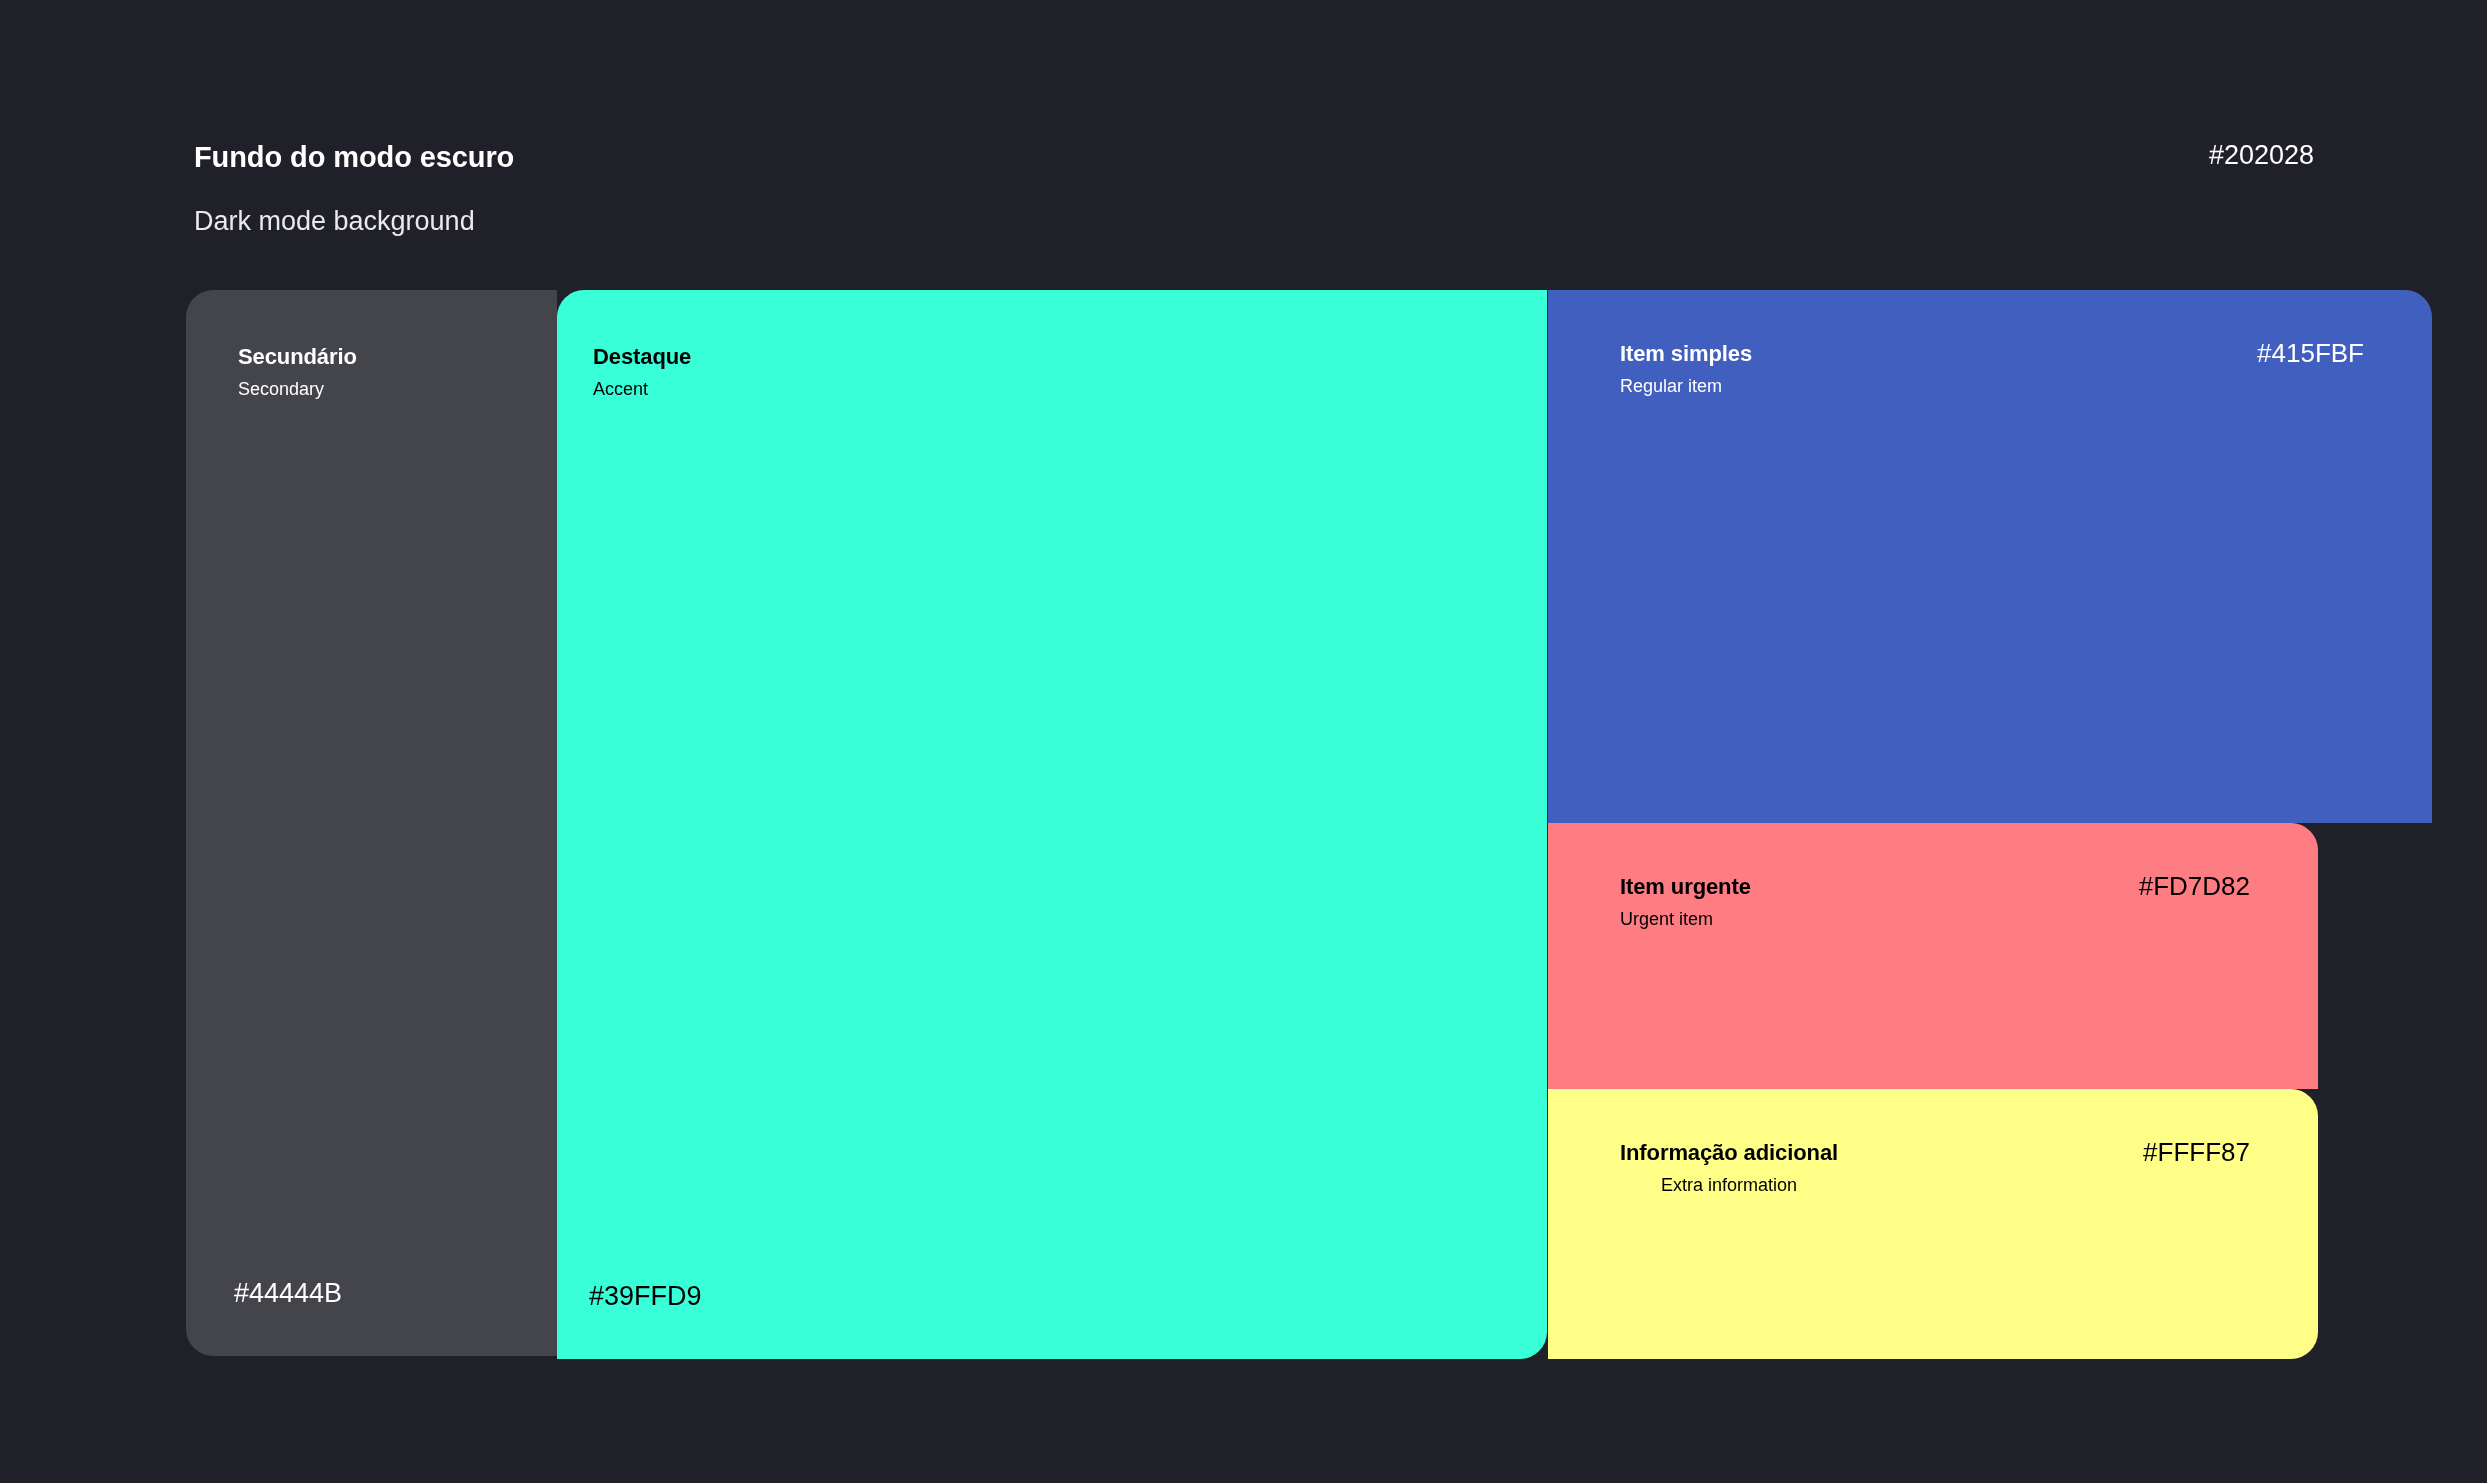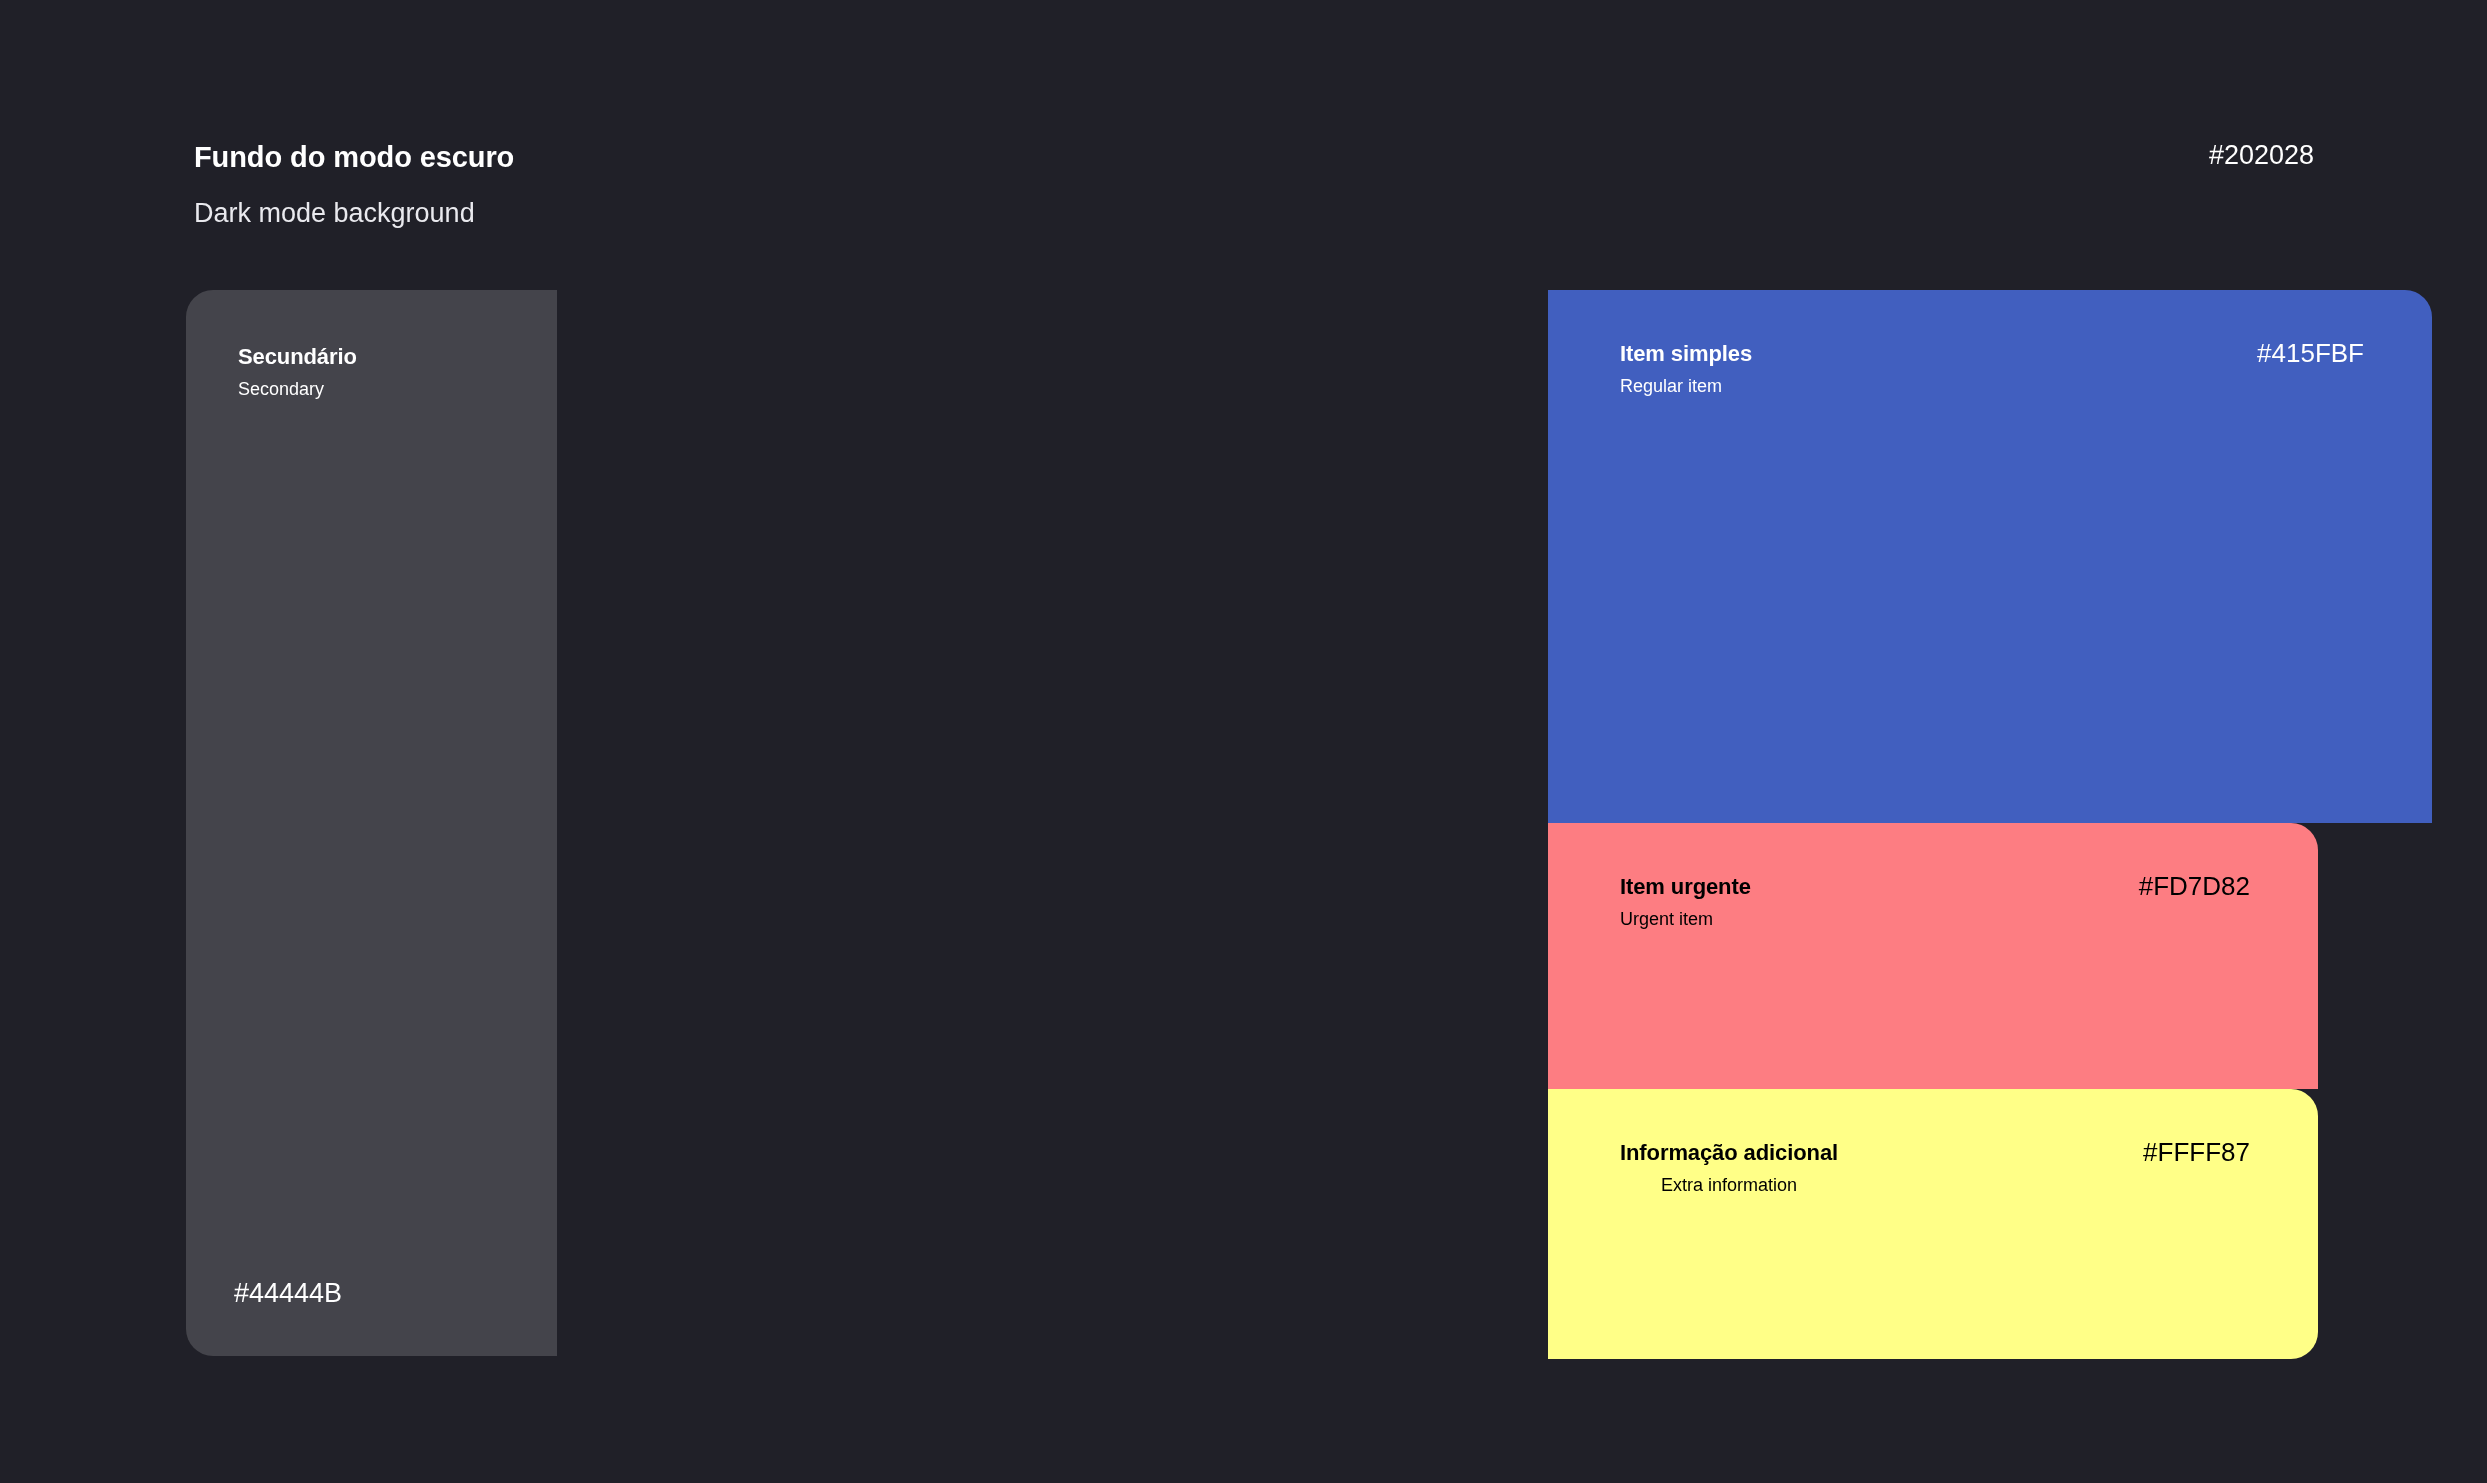--- a/index.html
+++ b/index.html
@@ -14,21 +14,21 @@
 
   
   .header { position:absolute; left:178px; top:124px; width:2132px; height:80px; }
   .header-texts { position:absolute; left:0; top:0; }
   .header-title {
     font-size:29px; font-weight:bold; color:#ffffff;
     letter-spacing:-0.1px; line-height:1.18;
   }
   .header-sub {
     font-size:27px; font-weight:normal; color:#e9e9ee;
-    line-height:1.2; margin-top:15px;
+    line-height:1.2; margin-top:23px;
   }
   .header-hex {
     position:absolute; right:0; top:3.6px;
     font-size:27px; color:#ffffff; font-weight:normal;
     white-space:nowrap;
   }
 
   
   .palette {
     position:absolute; left:178px; top:282px;
@@ -115,20 +115,27 @@
   <div class="palette">
 
     <div class="swatch sw-secondary">
       <div class="sw-label">
         <div class="sw-name">Secundário</div>
         <div class="sw-desc">Secondary</div>
       </div>
       <div class="sw-hex-bottom">#44444B</div>
     </div>
 
+    <div class="swatch sw-accent">
+      <div class="sw-label">
+        <div class="sw-name">Destaque</div>
+        <div class="sw-desc">Accent</div>
+      </div>
+      <div class="sw-hex-bottom">#39FFD9</div>
+    </div>
 
     <div class="right-col">
 
       <div class="swatch sw-regular">
         <div class="sw-label">
           <div class="sw-name">Item simples</div>
           <div class="sw-desc">Regular item</div>
         </div>
         <div class="sw-hex-top">#415FBF</div>
       </div>

